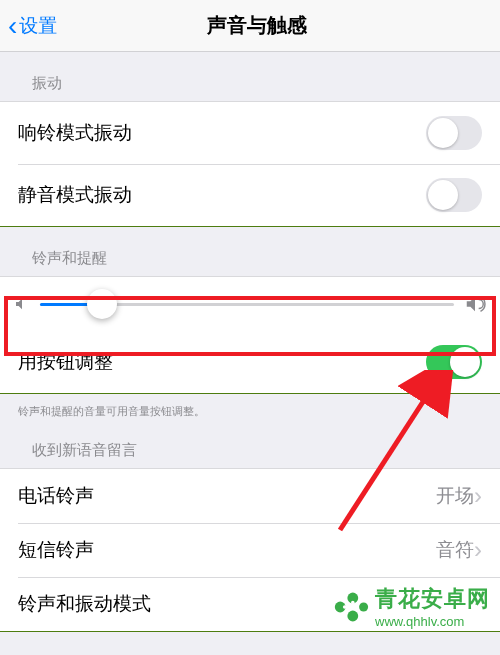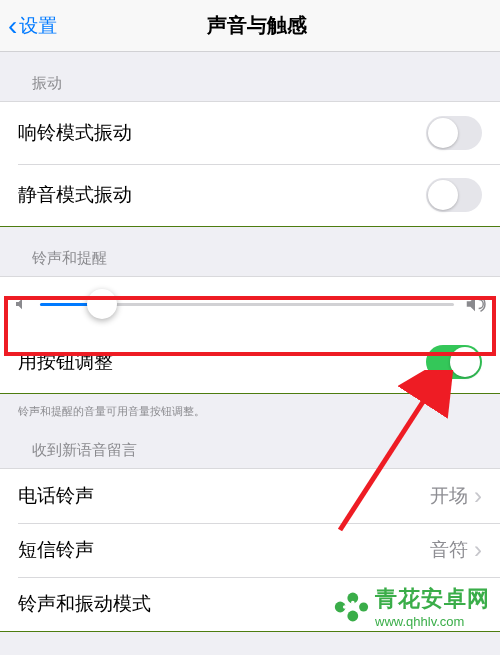--- a/index.html
+++ b/index.html
@@ -114,21 +114,20 @@
     .footer-note {
       font-size: 11px;
       color: #8a8a8e;
       padding: 10px 18px 0 18px;
     }
     .value-label {
       color: #8e8e93;
       font-size: 19px;
       display: flex;
       align-items: center;
-      gap: 6px;
     }
     .chevron-right {
       color: #c7c7cc;
       font-size: 24px;
       line-height: 1;
     }
     .highlight-box {
       border: 4px solid #ee1c24;
       position: absolute;
       pointer-events: none;

